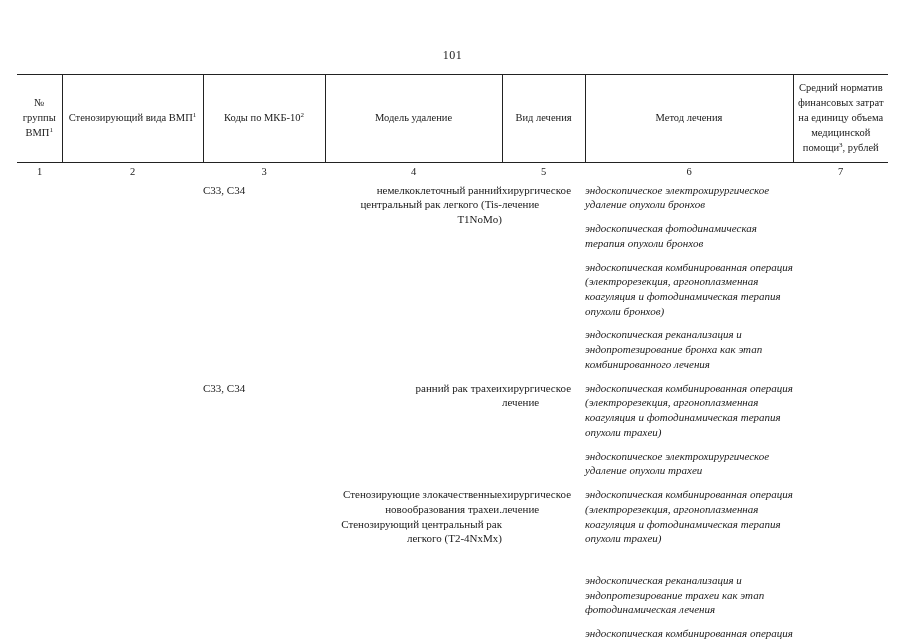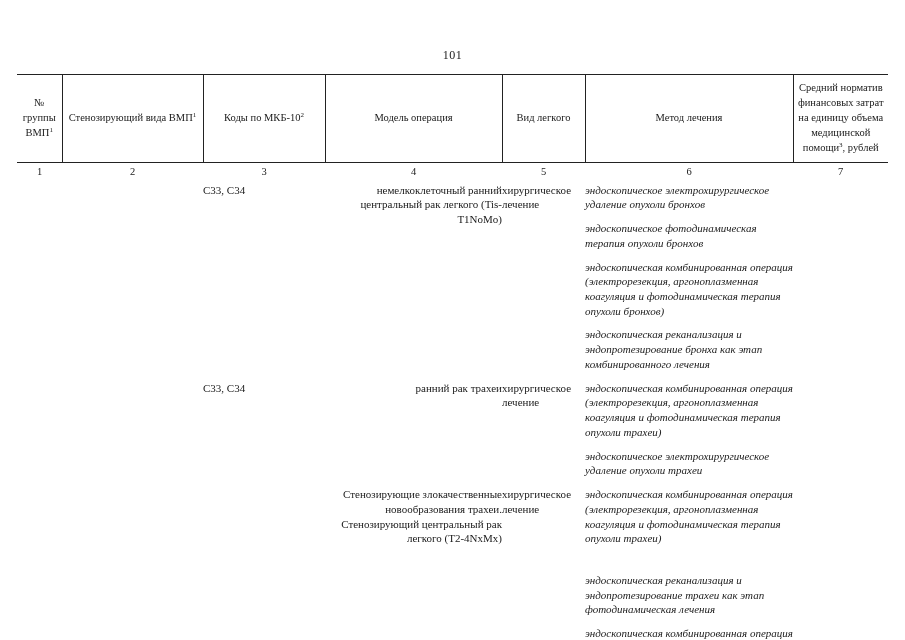--- a/index.html
+++ b/index.html
@@ -123,24 +123,24 @@
       <th class="first">
         <span>№ группы ВМП</span><sup>1</sup>
       </th>
       <th>
         <span>Стенозирующий вида ВМП</span><sup>1</sup>
       </th>
       <th>
         <span>Коды по МКБ-10</span><sup>2</sup>
       </th>
       <th>
-        <span>Модель операция</span>
-      </th>
-      <th>
-        <span>Вид легкого</span>
+        <span>Модель удаление</span>
+      </th>
+      <th>
+        <span>Вид лечения</span>
       </th>
       <th>
         <span>Метод лечения</span>
       </th>
       <th class="last">
         <span>Средний норматив финансовых затрат на единицу объема медицинской помощи</span><sup>3</sup><span>, рублей</span>
       </th>
     </tr>
   </thead>
 
@@ -157,21 +157,21 @@
 
     <tr>
       <td></td>
       <td></td>
       <td class="cell-pad-left row-codes">С33, С34</td>
       <td class="cell-pad-left row-model">немелкоклеточный ранний центральный рак легкого (Tis-T1NoMo)</td>
       <td class="row-kind">хирургическое лечение</td>
       <td class="cell-pad-method">
         <div class="method-list">
           <p class="block">эндоскопическое электрохирургическое удаление опухоли бронхов</p>
-          <p class="block">эндоскопическое фотодинамическая терапия опухоли бронхов</p>
+          <p class="block">эндоскопическая фотодинамическая терапия опухоли бронхов</p>
           <p class="block">эндоскопическая комбинированная операция (электрорезекция, аргоноплазменная коагуляция и фотодинамическая терапия опухоли бронхов)</p>
           <p class="block">эндоскопическая реканализация и эндопротезирование бронха как этап комбинированного лечения</p>
         </div>
       </td>
       <td></td>
     </tr>
 
     <tr>
       <td></td>
       <td></td>

